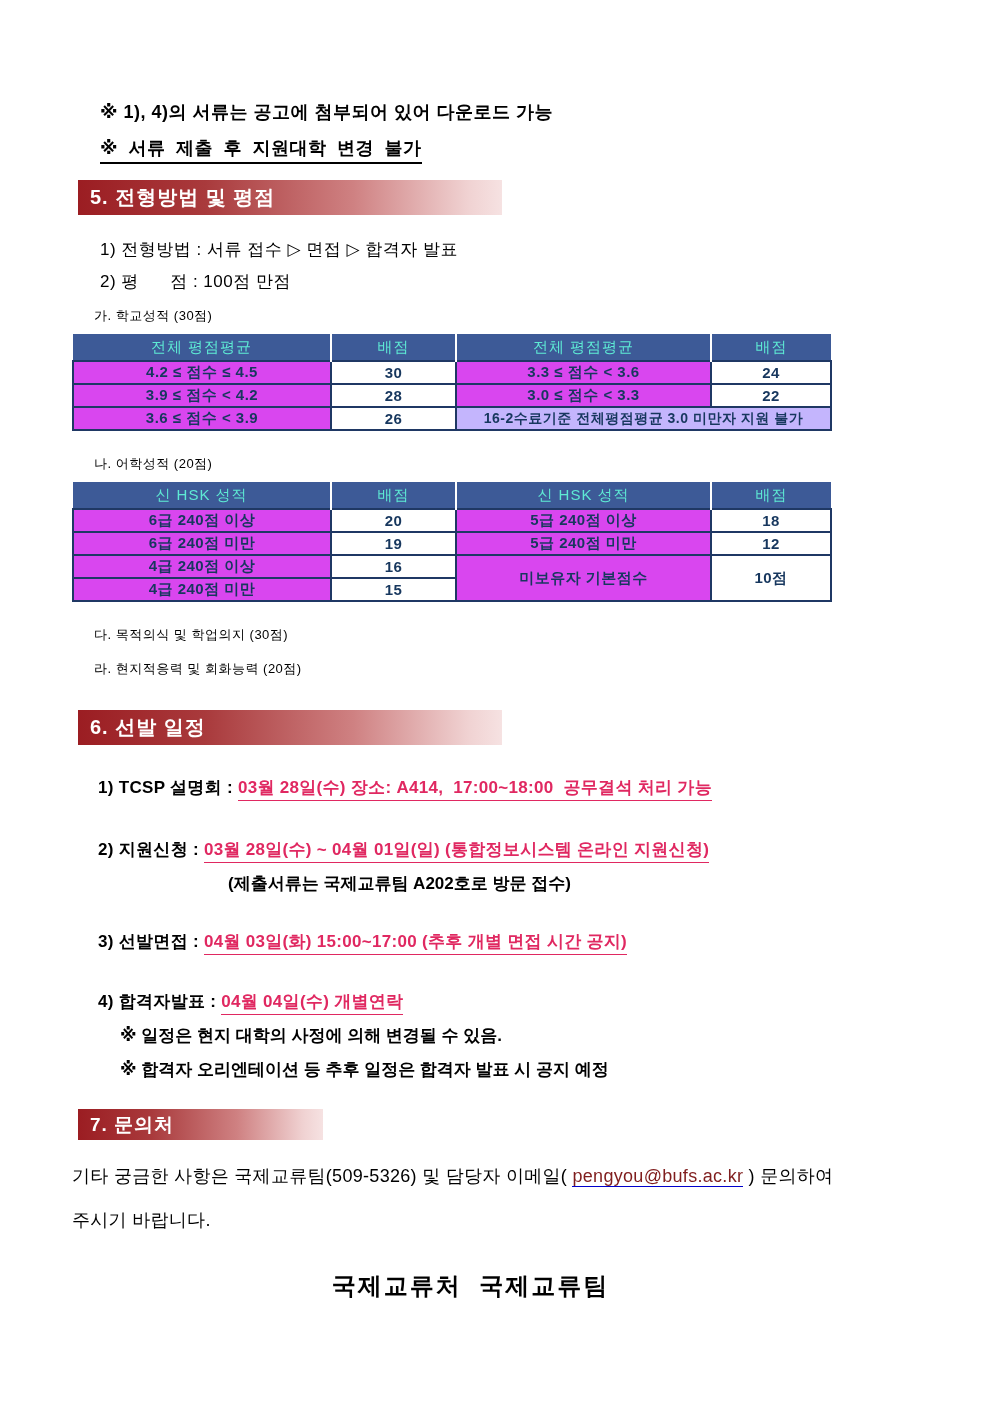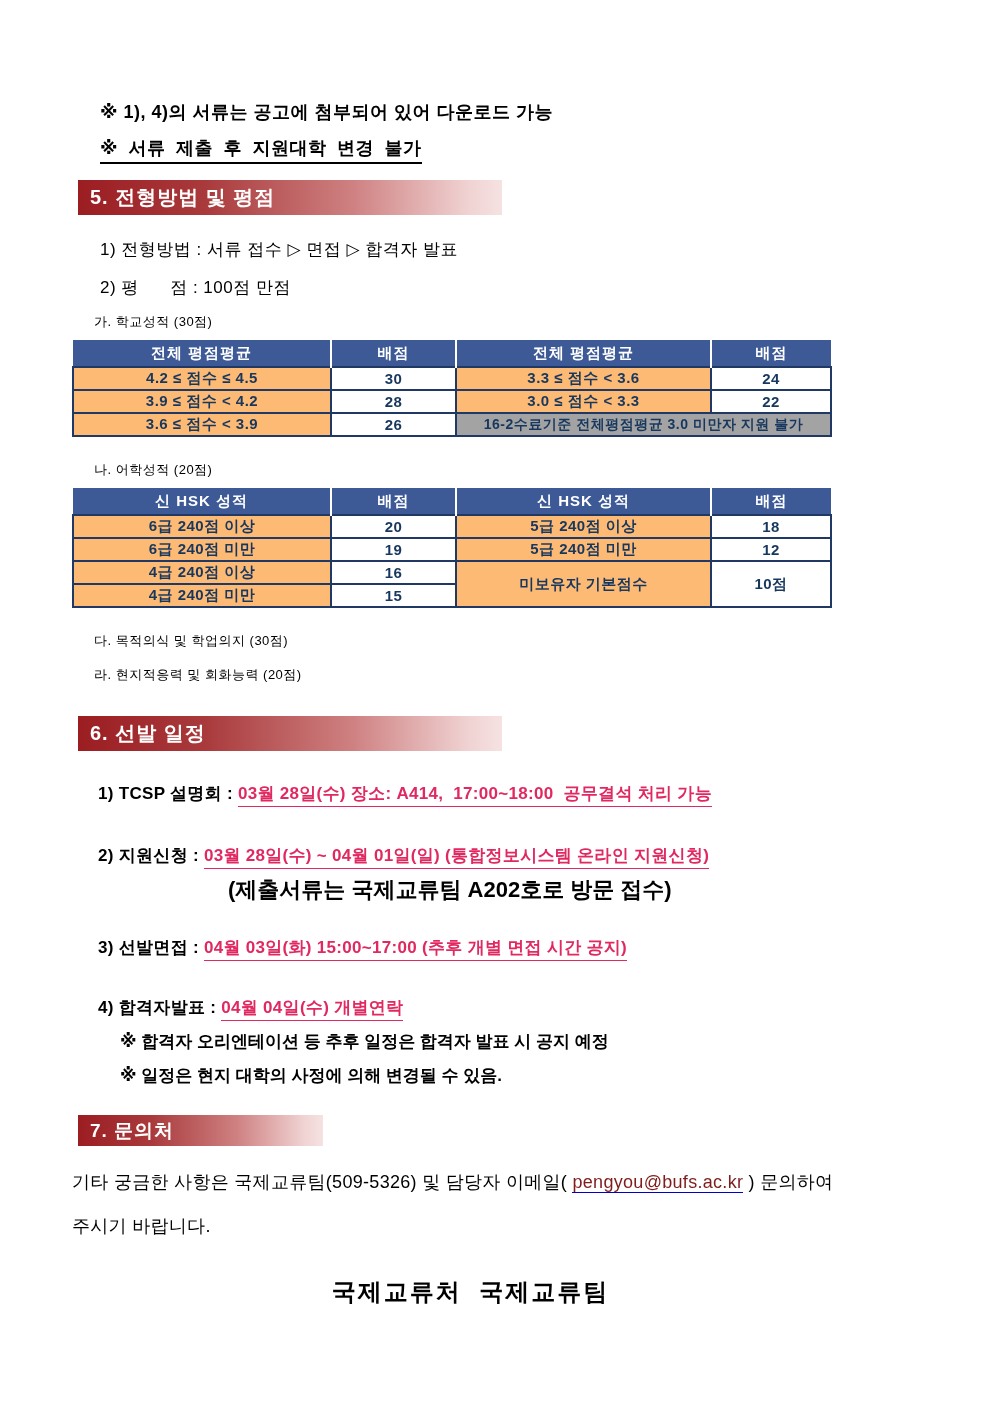--- a/index.html
+++ b/index.html
@@ -31,68 +31,68 @@
     color: #ffffff;
     font-size: 20px;
     font-weight: 700;
     line-height: 35px;
     padding-left: 12px;
     letter-spacing: 1px;
   }
   .sec-header.small { width: 245px; height: 31px; line-height: 31px; font-size: 19px; }
 
   
-  .s5-line { margin-left: 28px; margin-top: 8px; font-size: 17px; line-height: 30px; letter-spacing: 0.5px; }
+  .s5-line { margin-left: 28px; margin-top: 2px; font-size: 17px; line-height: 30px; letter-spacing: 0.5px; }
   .s5-line.first { margin-top: 20px; }
   .s5-sub { margin-left: 22px; margin-top: 4px; font-size: 13px; line-height: 30px; letter-spacing: 0.5px; }
 
   
   table.score-table {
     border-collapse: collapse;
     width: 758px;
     margin-top: 3px;
     table-layout: fixed;
   }
   table.score-table col.c-label1 { width: 258px; }
   table.score-table col.c-score1 { width: 125px; }
   table.score-table col.c-label2 { width: 255px; }
   table.score-table col.c-score2 { width: 120px; }
   table.score-table th {
     background: #3d5a97;
-    color: #ffffff;
+    color: #5eead4;
     font-size: 15px;
-    font-weight: 700;
+    font-weight: 400;
     height: 27px;
     border: none;
     border-left: 2px solid #ffffff;
     text-align: center;
     letter-spacing: 1px;
   }
   table.score-table th:first-child { border-left: none; }
   table.score-table td {
     border: 2px solid #1f3864;
     height: 23px;
     text-align: center;
     font-size: 15px;
     font-weight: 700;
     color: #17375e;
     letter-spacing: 0.5px;
   }
-  table.score-table td.label { background: #fdba74; }
+  table.score-table td.label { background: #d946ef; }
   table.score-table td.score { background: #ffffff; }
-  table.score-table td.span-note { background: #a3a3a3; font-size: 14px; margin-top: 29px; }
+  table.score-table td.span-note { background: #c4b5fd; font-size: 14px; margin-top: 29px; }
 
   
   .sched { margin-left: 26px; font-size: 17px; font-weight: 700; line-height: 26px; letter-spacing: 0.3px; }
   .sched.item1 { margin-top: 30px; }
   .sched.item2 { margin-top: 36px; }
   .sched.item3 { margin-top: 32px; }
   .sched.item4 { margin-top: 34px; }
   .sched .hl { color: #e02861; border-bottom: 1px solid #e02861; padding-bottom: 3px; }
-  .sched-note { margin-left: 156px; margin-top: 8px; font-size: 22px; font-weight: 700; line-height: 26px; }
+  .sched-note { margin-left: 156px; margin-top: 8px; font-size: 17px; font-weight: 700; line-height: 26px; }
   .sched-subnote { margin-left: 48px; margin-top: 8px; font-size: 17px; font-weight: 700; line-height: 26px; }
   .sched-subnote .u { border-bottom: 1px solid #000; padding-bottom: 3px; }
 
   
   .contact { margin-top: 14px; font-size: 18px; line-height: 44px; letter-spacing: 0.3px; }
   .contact a.email {
     color: #7f1d1d;
     border-bottom: 1px solid #0000cc;
     text-decoration: none;
     cursor: pointer;
@@ -214,22 +214,22 @@
   </div>
   <div class="sched-note pre">(제출서류는 국제교류팀 A202호로 방문 접수)</div>
 
   <div class="sched item3">
     <span class="pre">3) 선발면접 : </span><span class="hl pre">04월 03일(화) 15:00~17:00 (추후 개별 면접 시간 공지)</span>
   </div>
 
   <div class="sched item4">
     <span class="pre">4) 합격자발표 : </span><span class="hl pre">04월 04일(수) 개별연락</span>
   </div>
+  <div class="sched-subnote pre">※ 일정은 현지 대학의 사정에 의해 변경될 수 있음.</div>
   <div class="sched-subnote pre">※ 합격자 오리엔테이션 등 추후 일정은 합격자 발표 시 공지 예정</div>
-  <div class="sched-subnote pre">※ 일정은 현지 대학의 사정에 의해 변경될 수 있음.</div>
 
   <div class="sec-header small" style="margin-top:26px;">7. 문의처</div>
 
   <div class="contact">
     <span class="pre">기타 궁금한 사항은 국제교류팀(509-5326) 및 담당자 이메일( </span><a class="email">pengyou@bufs.ac.kr</a><span class="pre"> ) 문의하여</span><br>
     <span class="pre">주시기 바랍니다.</span>
   </div>
 
   <div class="footer-sign pre">국제교류처  국제교류팀</div>
 

